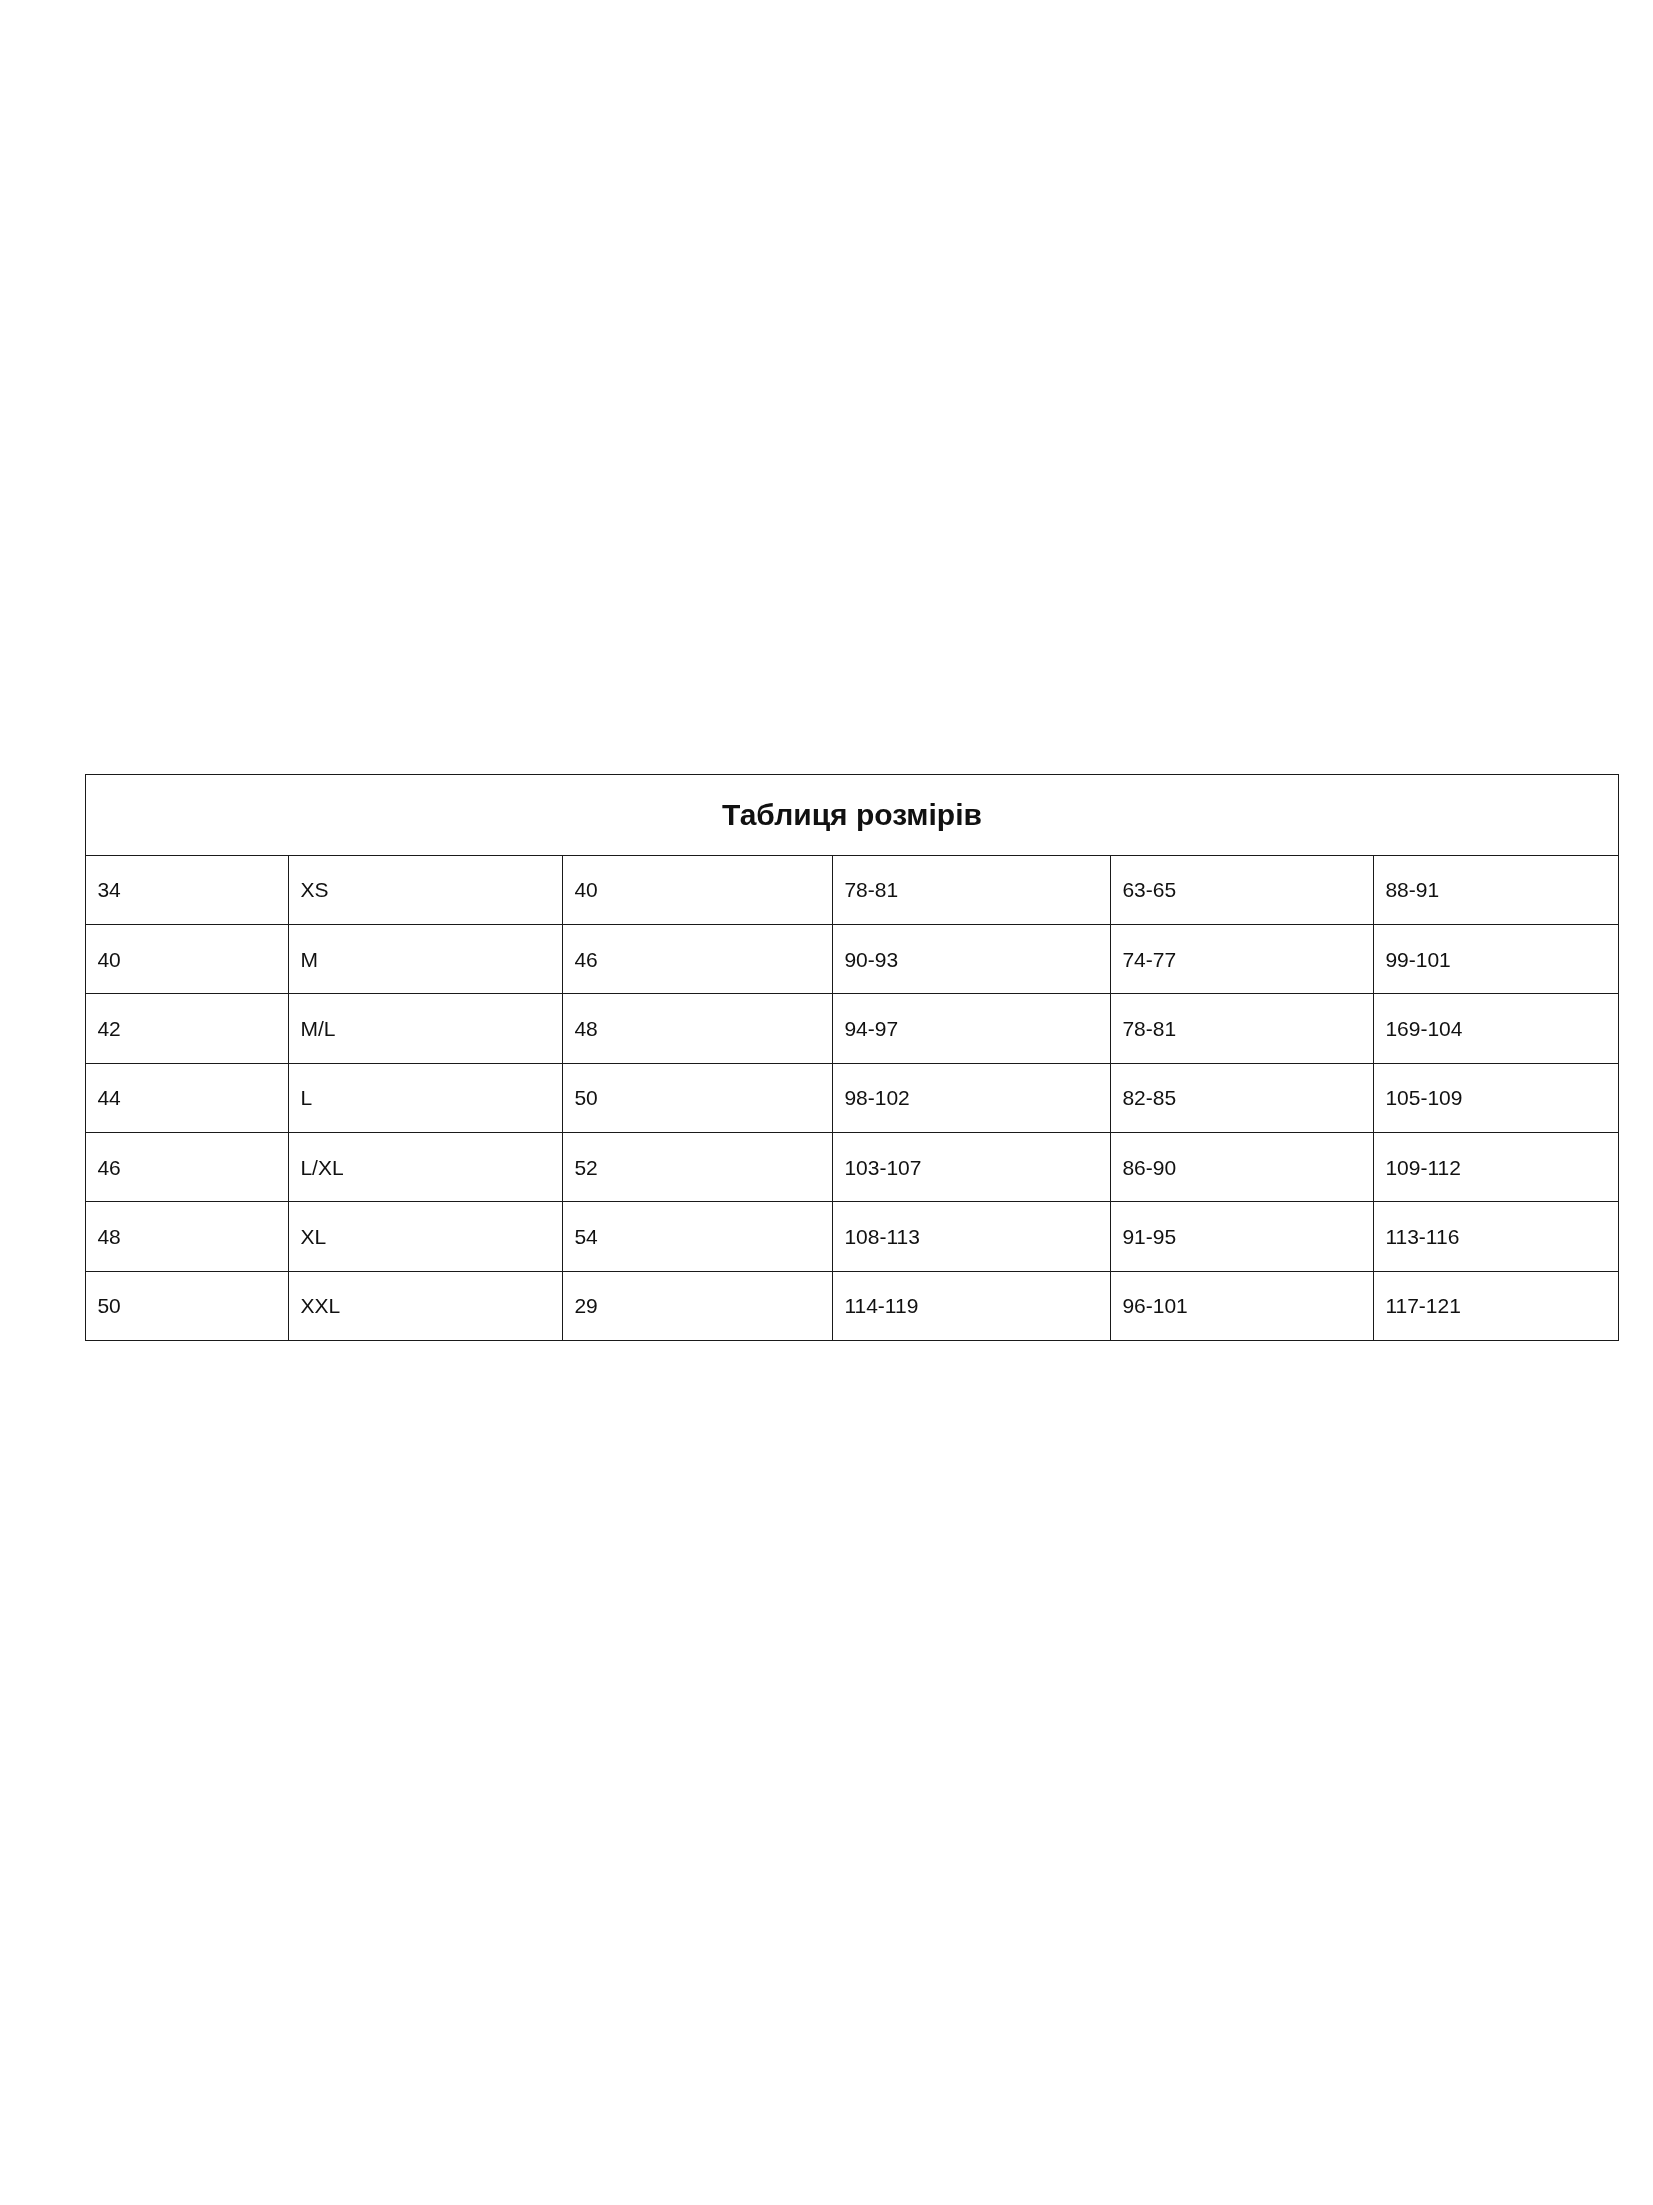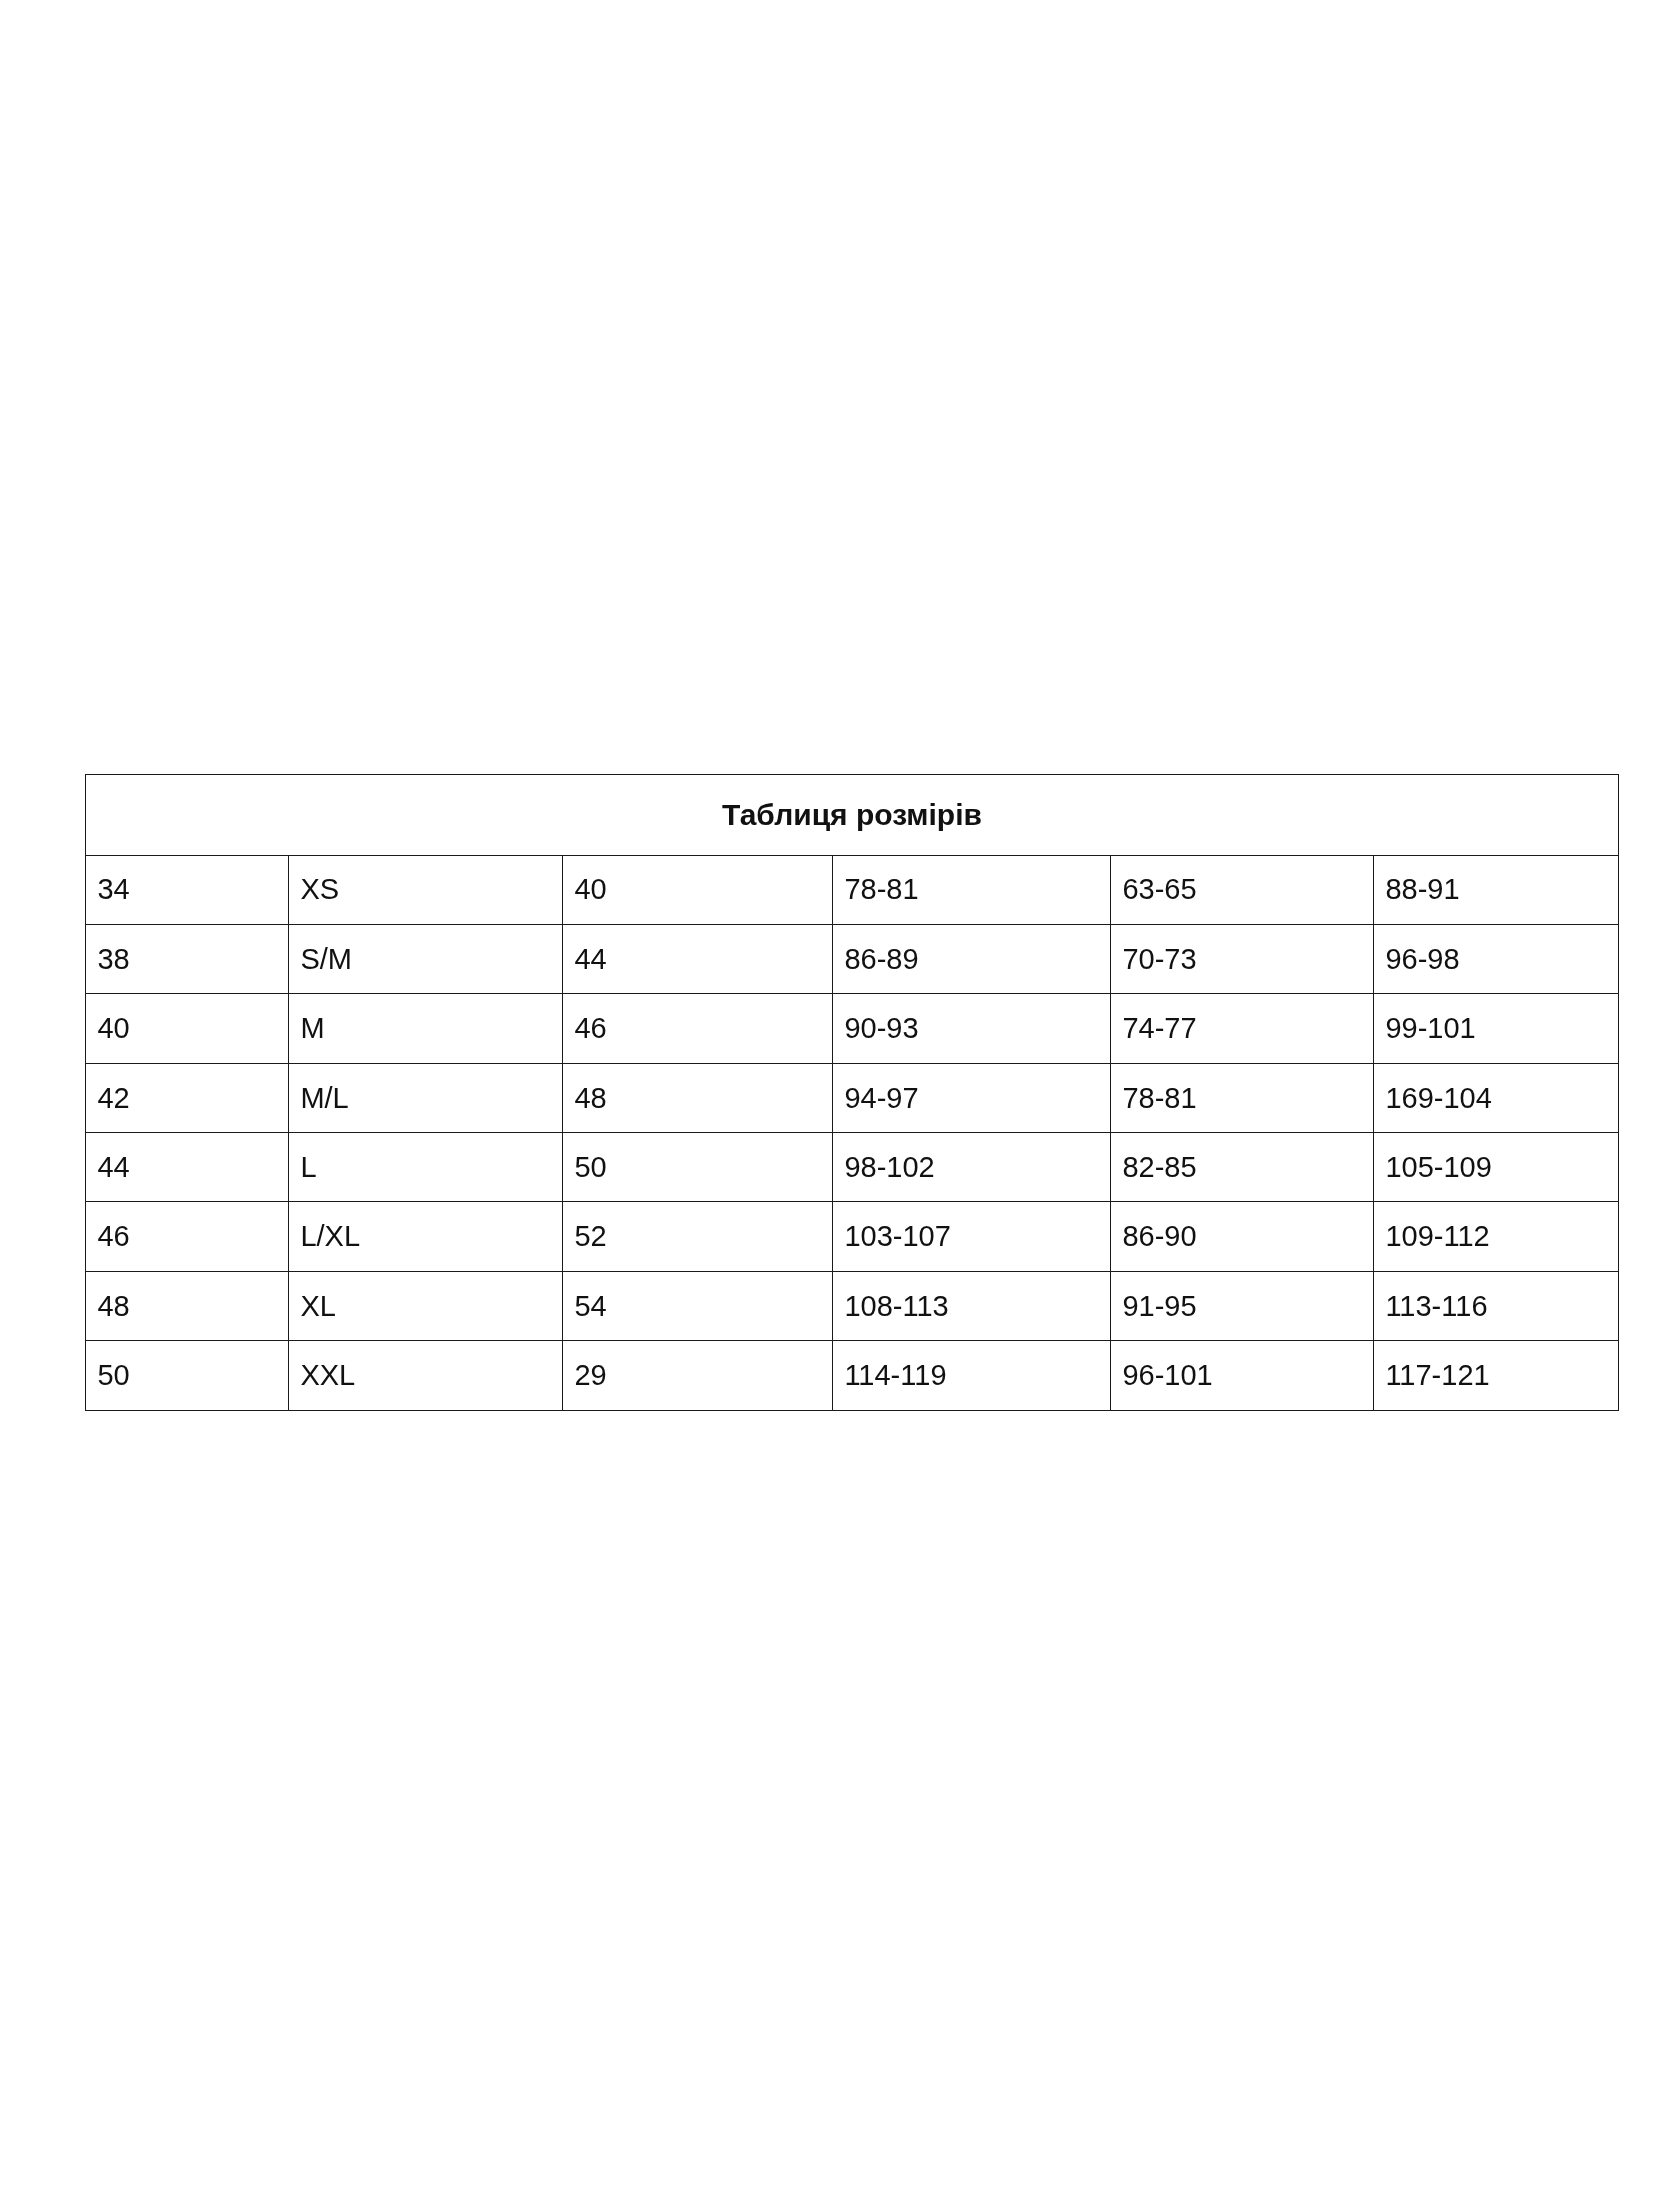--- a/index.html
+++ b/index.html
@@ -64,21 +64,21 @@
     font-size: 29px;
     height: 111px;
     vertical-align: middle;
   }
   tr.header-row th.center {
     text-align: center;
   }
 
   tr.data-row td {
     height: 52px;
-    font-size: 29px;
+    font-size: 21px;
     font-weight: normal;
   }
 
   
   col.c0 { width: 203px; }
   col.c1 { width: 274px; }
   col.c2 { width: 270px; }
   col.c3 { width: 278px; }
   col.c4 { width: 263px; }
   col.c5 { width: 245px; }
@@ -102,28 +102,20 @@
           <td colspan="6">Таблиця розмірів</td>
         </tr>
 
         <tr class="data-row">
           <td>34</td>
           <td>XS</td>
           <td>40</td>
           <td>78-81</td>
           <td>63-65</td>
           <td>88-91</td>
-        </tr>
-        <tr class="data-row">
-          <td>38</td>
-          <td>S/M</td>
-          <td>44</td>
-          <td>86-89</td>
-          <td>70-73</td>
-          <td>96-98</td>
         </tr>
         <tr class="data-row">
           <td>40</td>
           <td>M</td>
           <td>46</td>
           <td>90-93</td>
           <td>74-77</td>
           <td>99-101</td>
         </tr>
         <tr class="data-row">

